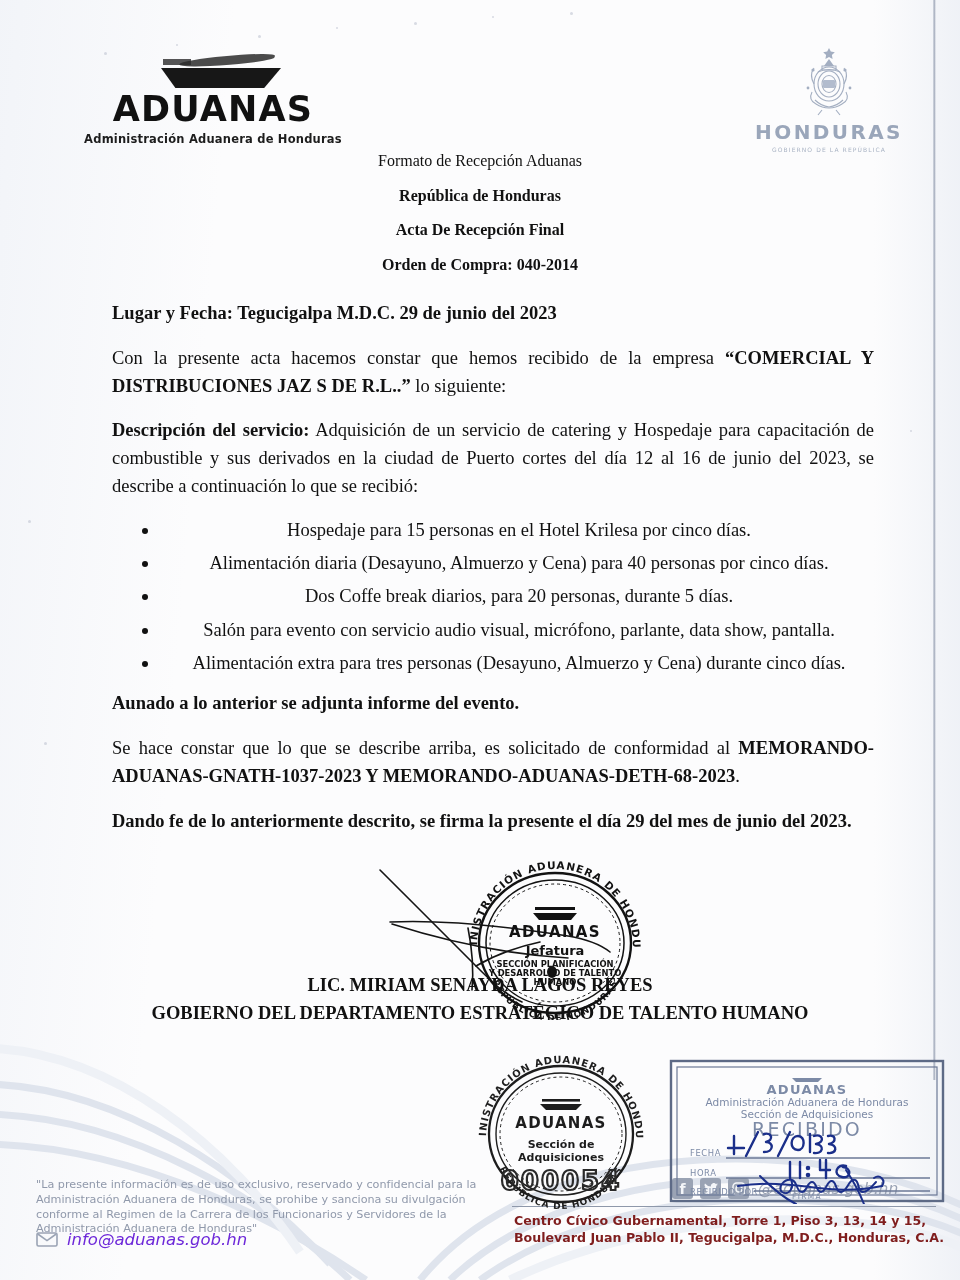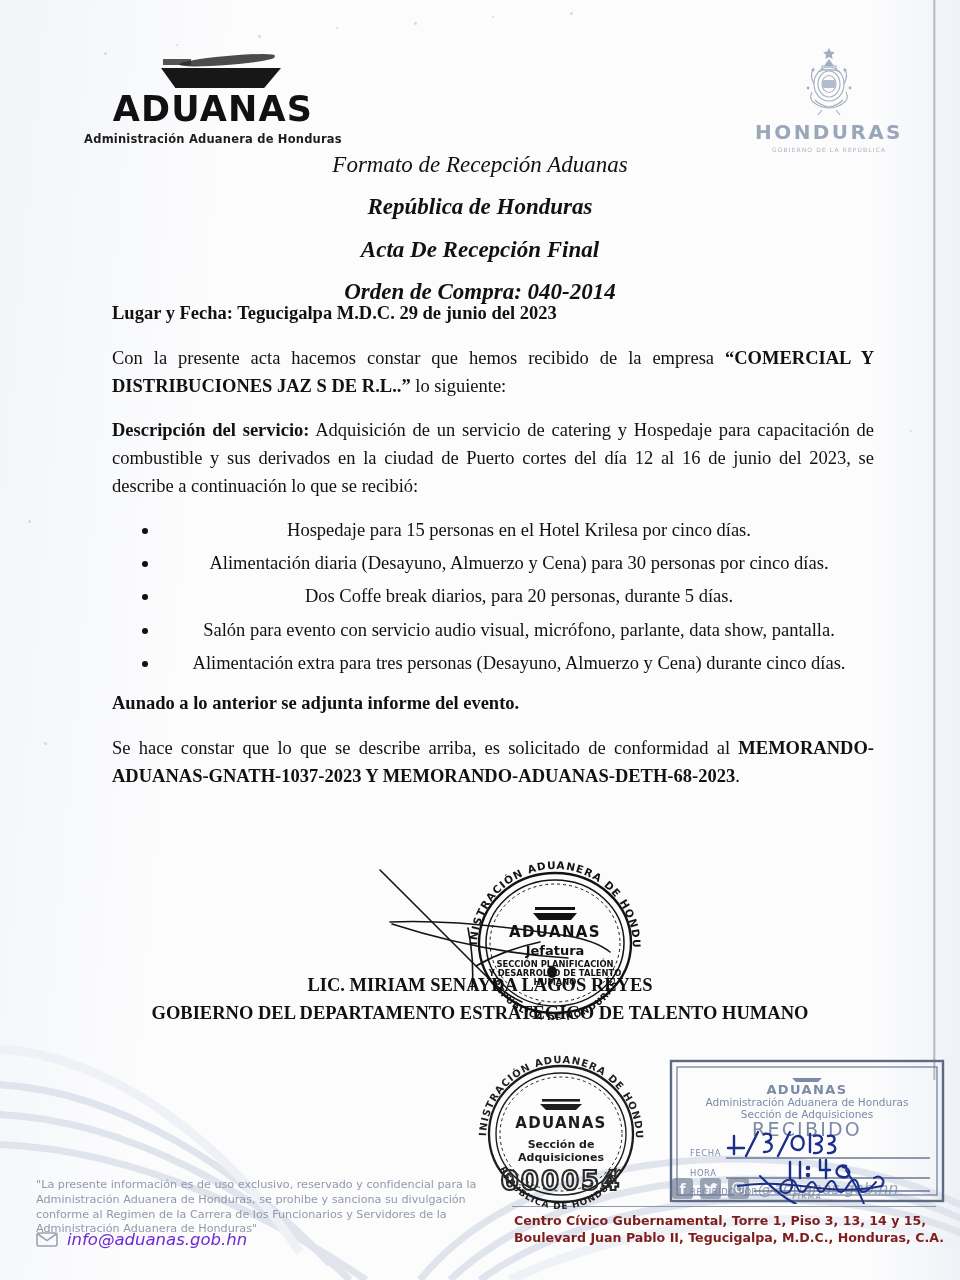--- a/index.html
+++ b/index.html
@@ -126,21 +126,21 @@
   .hon-sub {
     font-family: "DejaVu Sans", sans-serif;
     font-size: 6px;
     letter-spacing: 1.1px;
     color: #a9b3c4;
     margin-top: 2px;
   }
 
   
   .titles { position: absolute; top: 152px; left: 0; width: 960px; text-align: center; }
-  .t-line { font-size: 23px; line-height: 1.1; font-style: italic; }
+  .t-line { font-size: 16px; line-height: 1.1; }
   .t-1 { margin-bottom: 17px; }
   .t-b { font-weight: 700; margin-bottom: 17px; }
 
   
   .body-area {
     position: absolute;
     top: 300px;
     left: 112px;
     width: 762px;
     font-size: 18.5px;
@@ -327,30 +327,31 @@
   <div class="body-area">
 
     <p class="p nojust">Lugar y Fecha: Tegucigalpa M.D.C.  29 de junio del 2023</p>
 
     <p class="p"><span>Con la presente acta hacemos constar que hemos recibido de la empresa </span><span class="b">“COMERCIAL Y DISTRIBUCIONES JAZ S DE R.L..”</span><span> lo siguiente:</span></p>
 
     <p class="p"><span class="b">Descripción del servicio:</span><span> Adquisición de un servicio de catering y Hospedaje para capacitación de combustible y sus derivados en la ciudad de Puerto cortes del día 12 al 16 de junio del 2023, se describe a continuación lo que se recibió:</span></p>
 
     <ul class="items">
       <li>Hospedaje para 15 personas en el Hotel Krilesa por cinco días.</li>
-      <li>Alimentación diaria (Desayuno, Almuerzo y Cena) para 30 personas por cinco días.</li>
+      <li>Alimentación diaria (Desayuno, Almuerzo y Cena) para 40 personas por cinco días.</li>
       <li>Dos Coffe break diarios, para 20 personas, durante 5 días.</li>
       <li>Salón para evento con servicio audio visual, micrófono, parlante, data show, pantalla.</li>
       <li>Alimentación extra para tres personas (Desayuno, Almuerzo y Cena) durante cinco días.</li>
     </ul>
 
     <p class="p nojust">Aunado a lo anterior se adjunta informe del evento.</p>
 
     <p class="p"><span>Se hace constar que lo que se describe arriba, es solicitado de conformidad al </span><span class="b">MEMORANDO-ADUANAS-GNATH-1037-2023 Y MEMORANDO-ADUANAS-DETH-68-2023</span><span>.</span></p>
 
+    <p class="p nojust">Dando fe de lo anteriormente descrito, se firma la presente el día 29 del mes de junio del 2023.</p>
   </div>
 
   <svg class="ink-sig" width="300" height="150" viewBox="0 0 300 150">
     <g fill="none" stroke="#141414" stroke-width="1.6" stroke-linecap="round">
       <path d="M8 8 C 40 40, 70 70, 104 104 C 120 120, 132 132, 150 140"></path>
       <path d="M18 60 C 60 58, 120 62, 196 74 C 214 77, 228 82, 238 90"></path>
       <path d="M20 62 C 70 78, 130 92, 196 96"></path>
       <path d="M104 104 C 118 96, 140 86, 168 80"></path>
       <path d="M96 66 C 100 86, 102 106, 100 128"></path>
       <ellipse cx="180" cy="110" rx="5" ry="6" fill="#141414" stroke="none"></ellipse>

